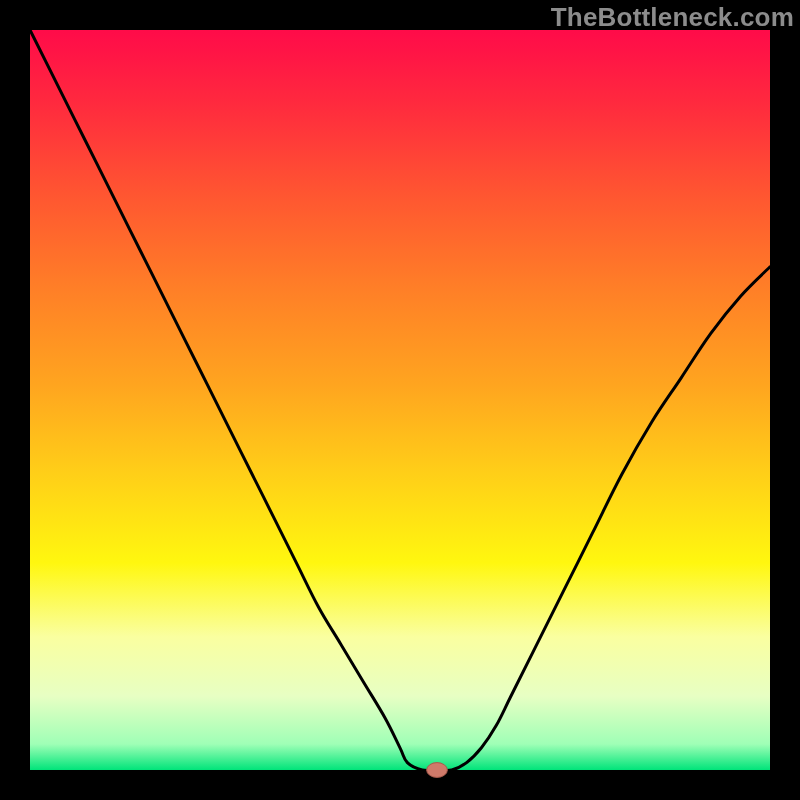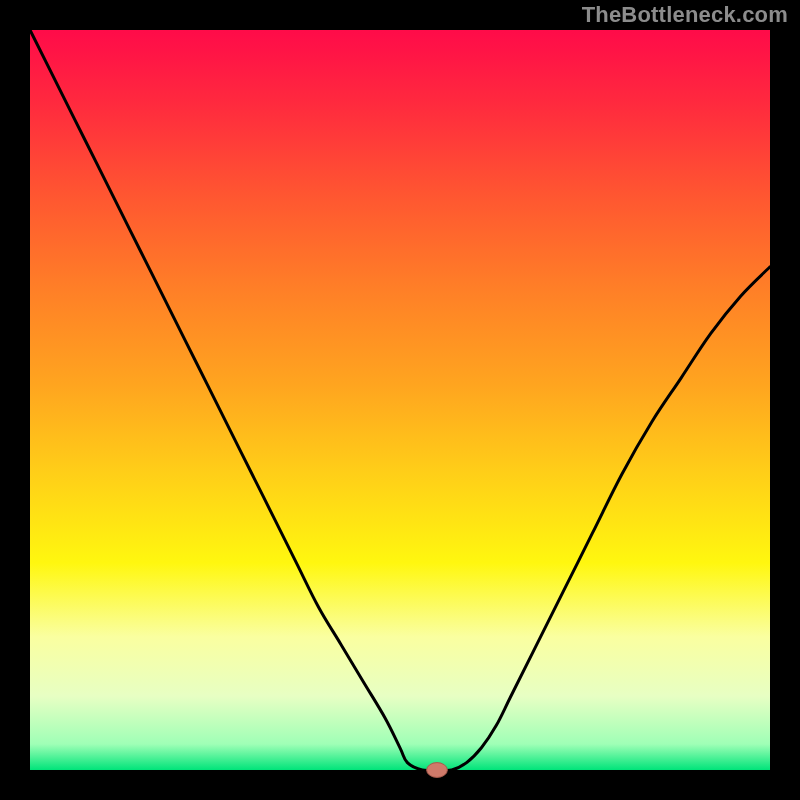--- a/index.html
+++ b/index.html
@@ -12,23 +12,23 @@
   }
   .stage {
     position: relative;
     width: 800px;
     height: 800px;
     background: #000;
   }
   .watermark {
     position: absolute;
     top: 2px;
-    right: 12px;
+    right: 6px;
     font-family: Arial, Helvetica, sans-serif;
-    font-size: 22px;
+    font-size: 26px;
     font-weight: 600;
     color: #8c8c8c;
     letter-spacing: 0.2px;
     user-select: none;
   }
   svg {
     position: absolute;
     left: 0;
     top: 0;
   }

